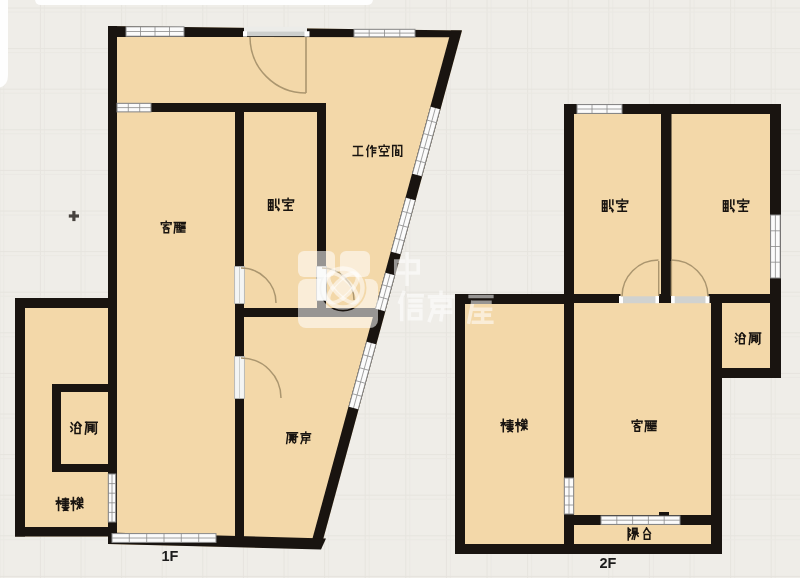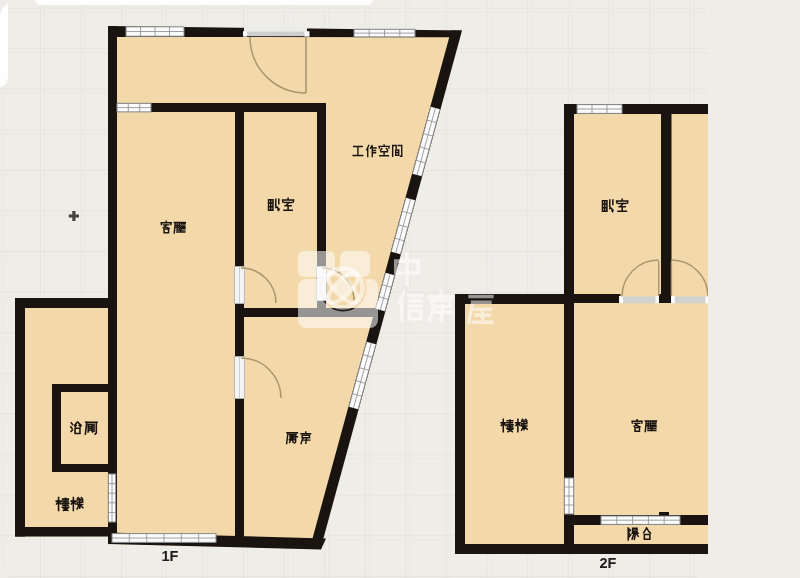--- a/index.html
+++ b/index.html
@@ -1,15 +1,15 @@
 <!DOCTYPE html>
 <html><head><meta charset="utf-8">
 <style>
 html,body{margin:0;padding:0;background:#efede8;font-family:"Liberation Sans",sans-serif;}
-#page{width:708px;height:578px;overflow:hidden;border-radius:18px;}
+#page{width:800px;height:578px;overflow:hidden;}
 </style></head>
 <body>
 <div id="page">
 <svg xmlns="http://www.w3.org/2000/svg" width="800" height="578" viewBox="0 0 800 578">
       <defs>
         <path id="g20013" d="M50,4 L50,96 M16,26 L84,26 L84,62 L16,62 L16,26" fill="none" stroke-width="11" stroke-linecap="square" stroke-linejoin="miter"></path>
 <path id="g20449" d="M30,8 L18,38 M24,30 L24,92 M46,18 L88,18 M50,34 L84,34 M50,50 L84,50 M48,64 L84,64 L84,90 L48,90 L48,64" fill="none" stroke-width="11" stroke-linecap="square" stroke-linejoin="miter"></path>
 <path id="g25151" d="M50,4 L50,14 M14,18 L86,18 M22,30 L78,30 L78,48 L22,48 L22,30 M30,48 L14,92 M34,66 L80,66 M56,48 L50,90" fill="none" stroke-width="11" stroke-linecap="square" stroke-linejoin="miter"></path>
 <path id="g23627" d="M16,8 L84,8 M24,26 L78,26 M24,26 L12,88 M30,48 L80,48 M34,66 L76,66 M55,48 L55,88 M26,88 L84,88" fill="none" stroke-width="11" stroke-linecap="square" stroke-linejoin="miter"></path>
 <path id="g23458" d="M50,2 L50,10 M12,14 L88,14 M14,14 L14,28 M86,14 L86,28 M30,30 L70,30 M55,30 L28,52 M40,42 L72,56 M34,62 L68,62 L68,90 L34,90 L34,62" fill="none" stroke-width="11" stroke-linecap="square" stroke-linejoin="miter"></path>

